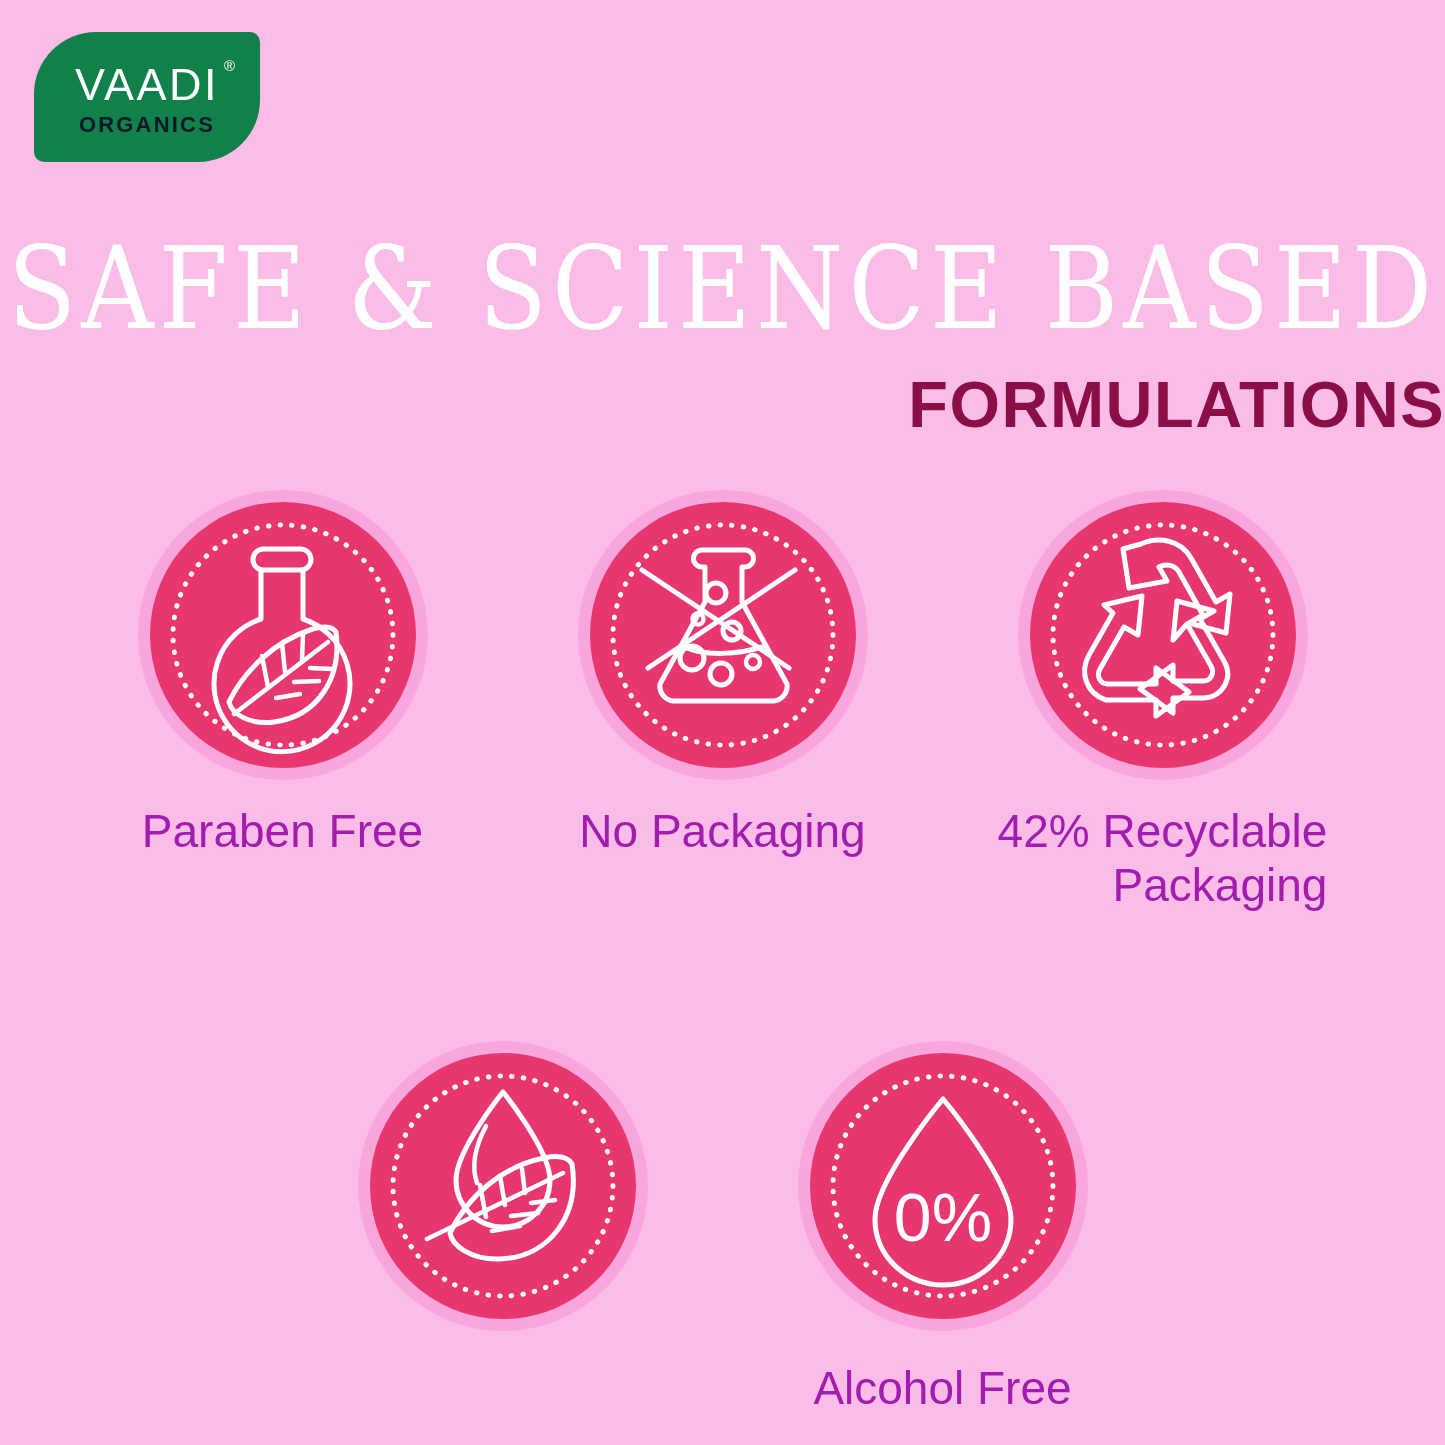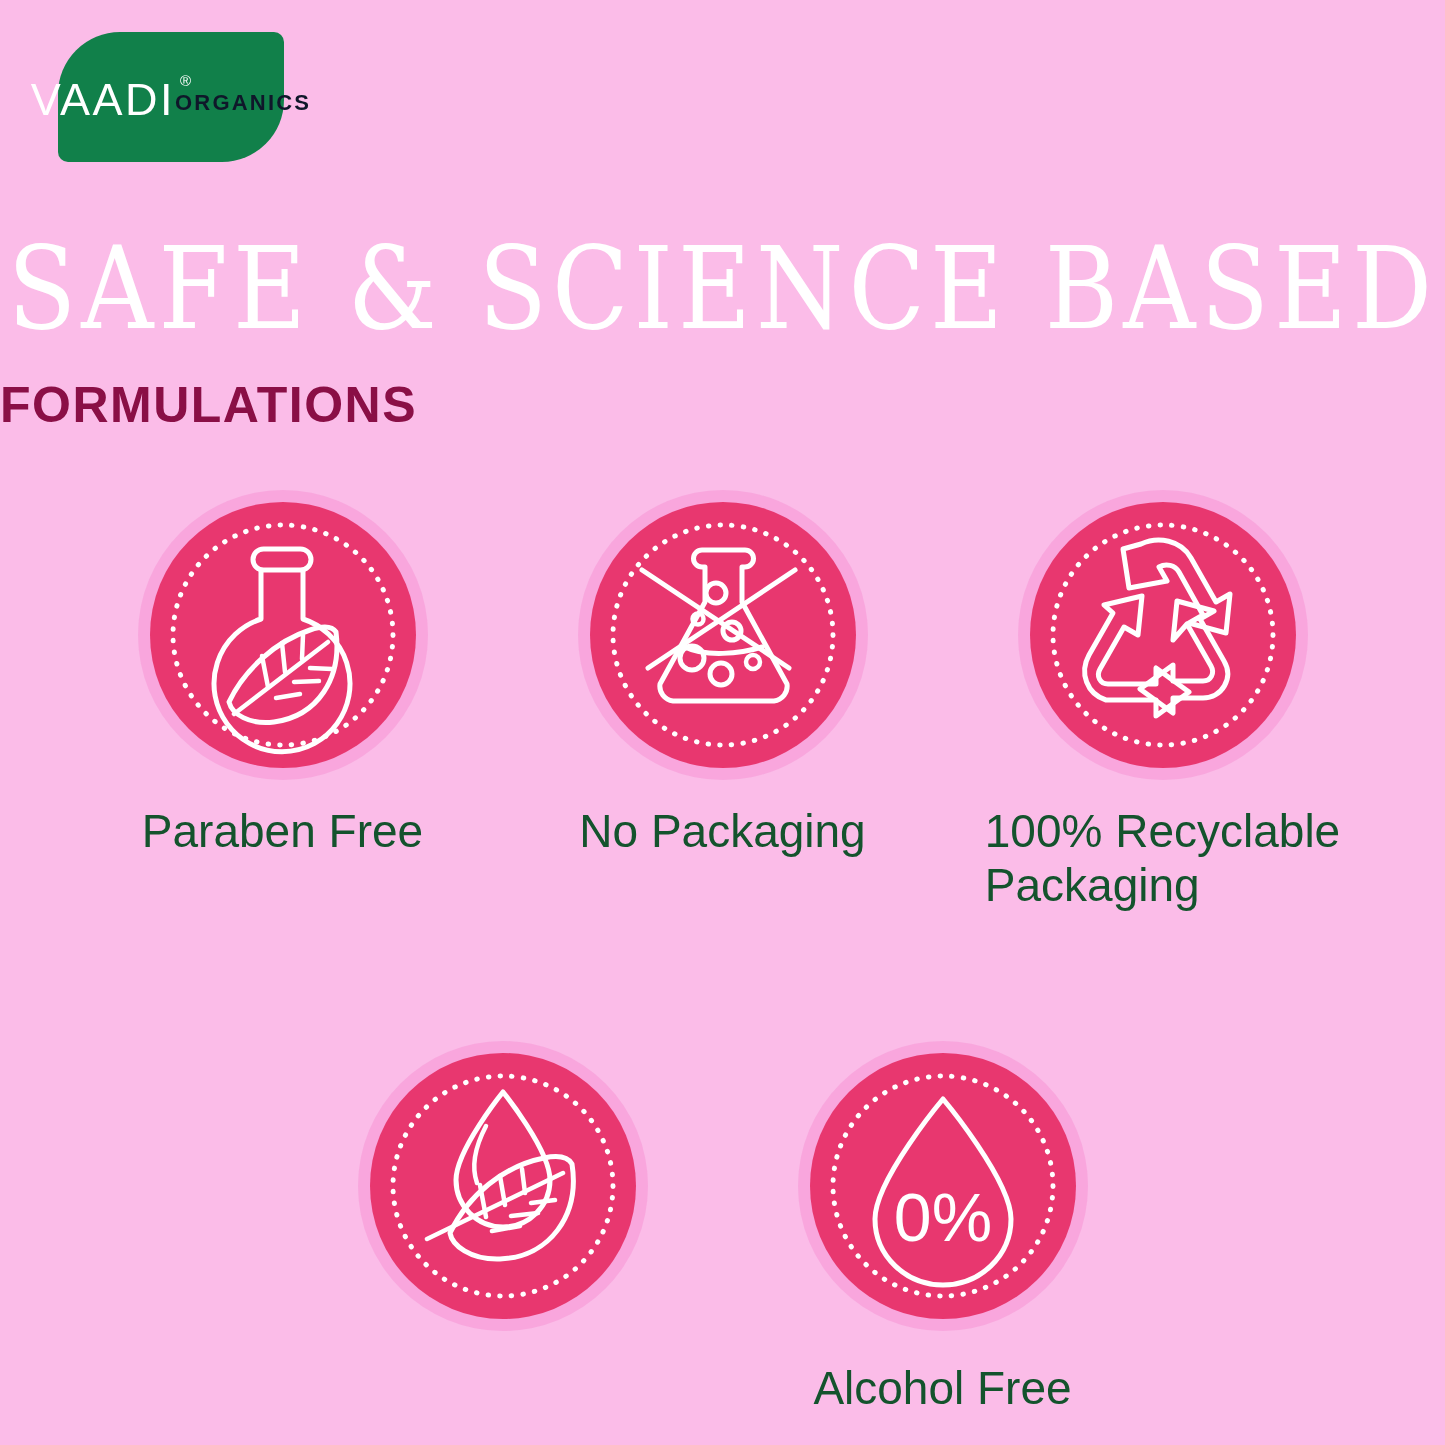--- a/index.html
+++ b/index.html
@@ -12,27 +12,28 @@
     height: 1445px;
     background: #fbbce8;
     font-family: "Liberation Sans", sans-serif;
     overflow: hidden;
     position: relative;
   }
 
   
   .logo-badge {
     position: absolute;
-    left: 58px;
+    left: 34px;
     top: 32px;
     width: 226px;
     height: 130px;
     background: #11804a;
     border-radius: 62px 10px 62px 10px;
     display: flex;
+    flex-direction: column;
     align-items: center;
     justify-content: center;
     box-sizing: border-box;
     padding-top: 4px;
   }
   .logo-top {
     position: relative;
     color: #ffffff;
     font-size: 45px;
     font-weight: 400;
@@ -69,28 +70,28 @@
     font-weight: 300;
     font-size: 100px;
     letter-spacing: 5px;
     line-height: 1;
     transform: scaleY(1.14);
     transform-origin: top center;
     white-space: nowrap;
   }
   .subhead {
     position: absolute;
-    top: 380px;
+    top: 372px;
     left: 0;
     width: 100%;
-    text-align: left;
+    text-align: right;
     color: #8a0f46;
     font-family: "Liberation Sans", sans-serif;
     font-weight: 700;
-    font-size: 50px;
+    font-size: 65px;
     letter-spacing: 1.5px;
     line-height: 1;
   }
 
   
   .grid {
     position: absolute;
     top: 490px;
     left: 0;
     width: 1445px;
@@ -136,22 +137,22 @@
     border-radius: 50%;
     background: #e8376f;
     display: flex;
     align-items: center;
     justify-content: center;
   }
   .disc svg { display: block; }
 
   .label {
     margin-top: 24px;
-    text-align: left;
-    color: #14532d;
+    text-align: right;
+    color: #a21caf;
     font-family: "Liberation Sans", sans-serif;
     font-weight: 400;
     font-size: 46px;
     line-height: 1.18;
     max-width: 400px;
   }
   .row-2 .label { margin-top: 30px; }
 </style>
 </head>
 <body>
@@ -227,21 +228,21 @@
               <path d="M111 42 C128 34 151 38 161 56 L186 100 L200 92 L196 131 L159 121 L173 113 L149 70 C145 63 136 61 129 65 L137 79 L99 86 L93 47 Z"></path>
 
               <path d="M83 111 L59 153 C49 171 57 192 76 198 L126 198 L126 214 L159 190 L126 166 L126 182 L78 182 C70 182 66 174 70 167 L94 125 L108 133 L112 94 L74 103 Z"></path>
 
               <path d="M157 122 L181 164 C185 171 181 179 173 179 L143 179 L143 163 L110 187 L143 211 L143 196 L173 196 C192 196 204 176 194 159 L170 117 L184 109 L147 99 L143 138 Z"></path>
             </g>
           </svg>
         </div>
       </div>
       <div class="label">
-        <span>100% Recyclable</span><br>
+        <span>42% Recyclable</span><br>
         <span>Packaging</span>
       </div>
     </div>
   </div>
 
   <div class="row row-2">
 
 
     <div class="cell">
       <div class="badge-wrap">

